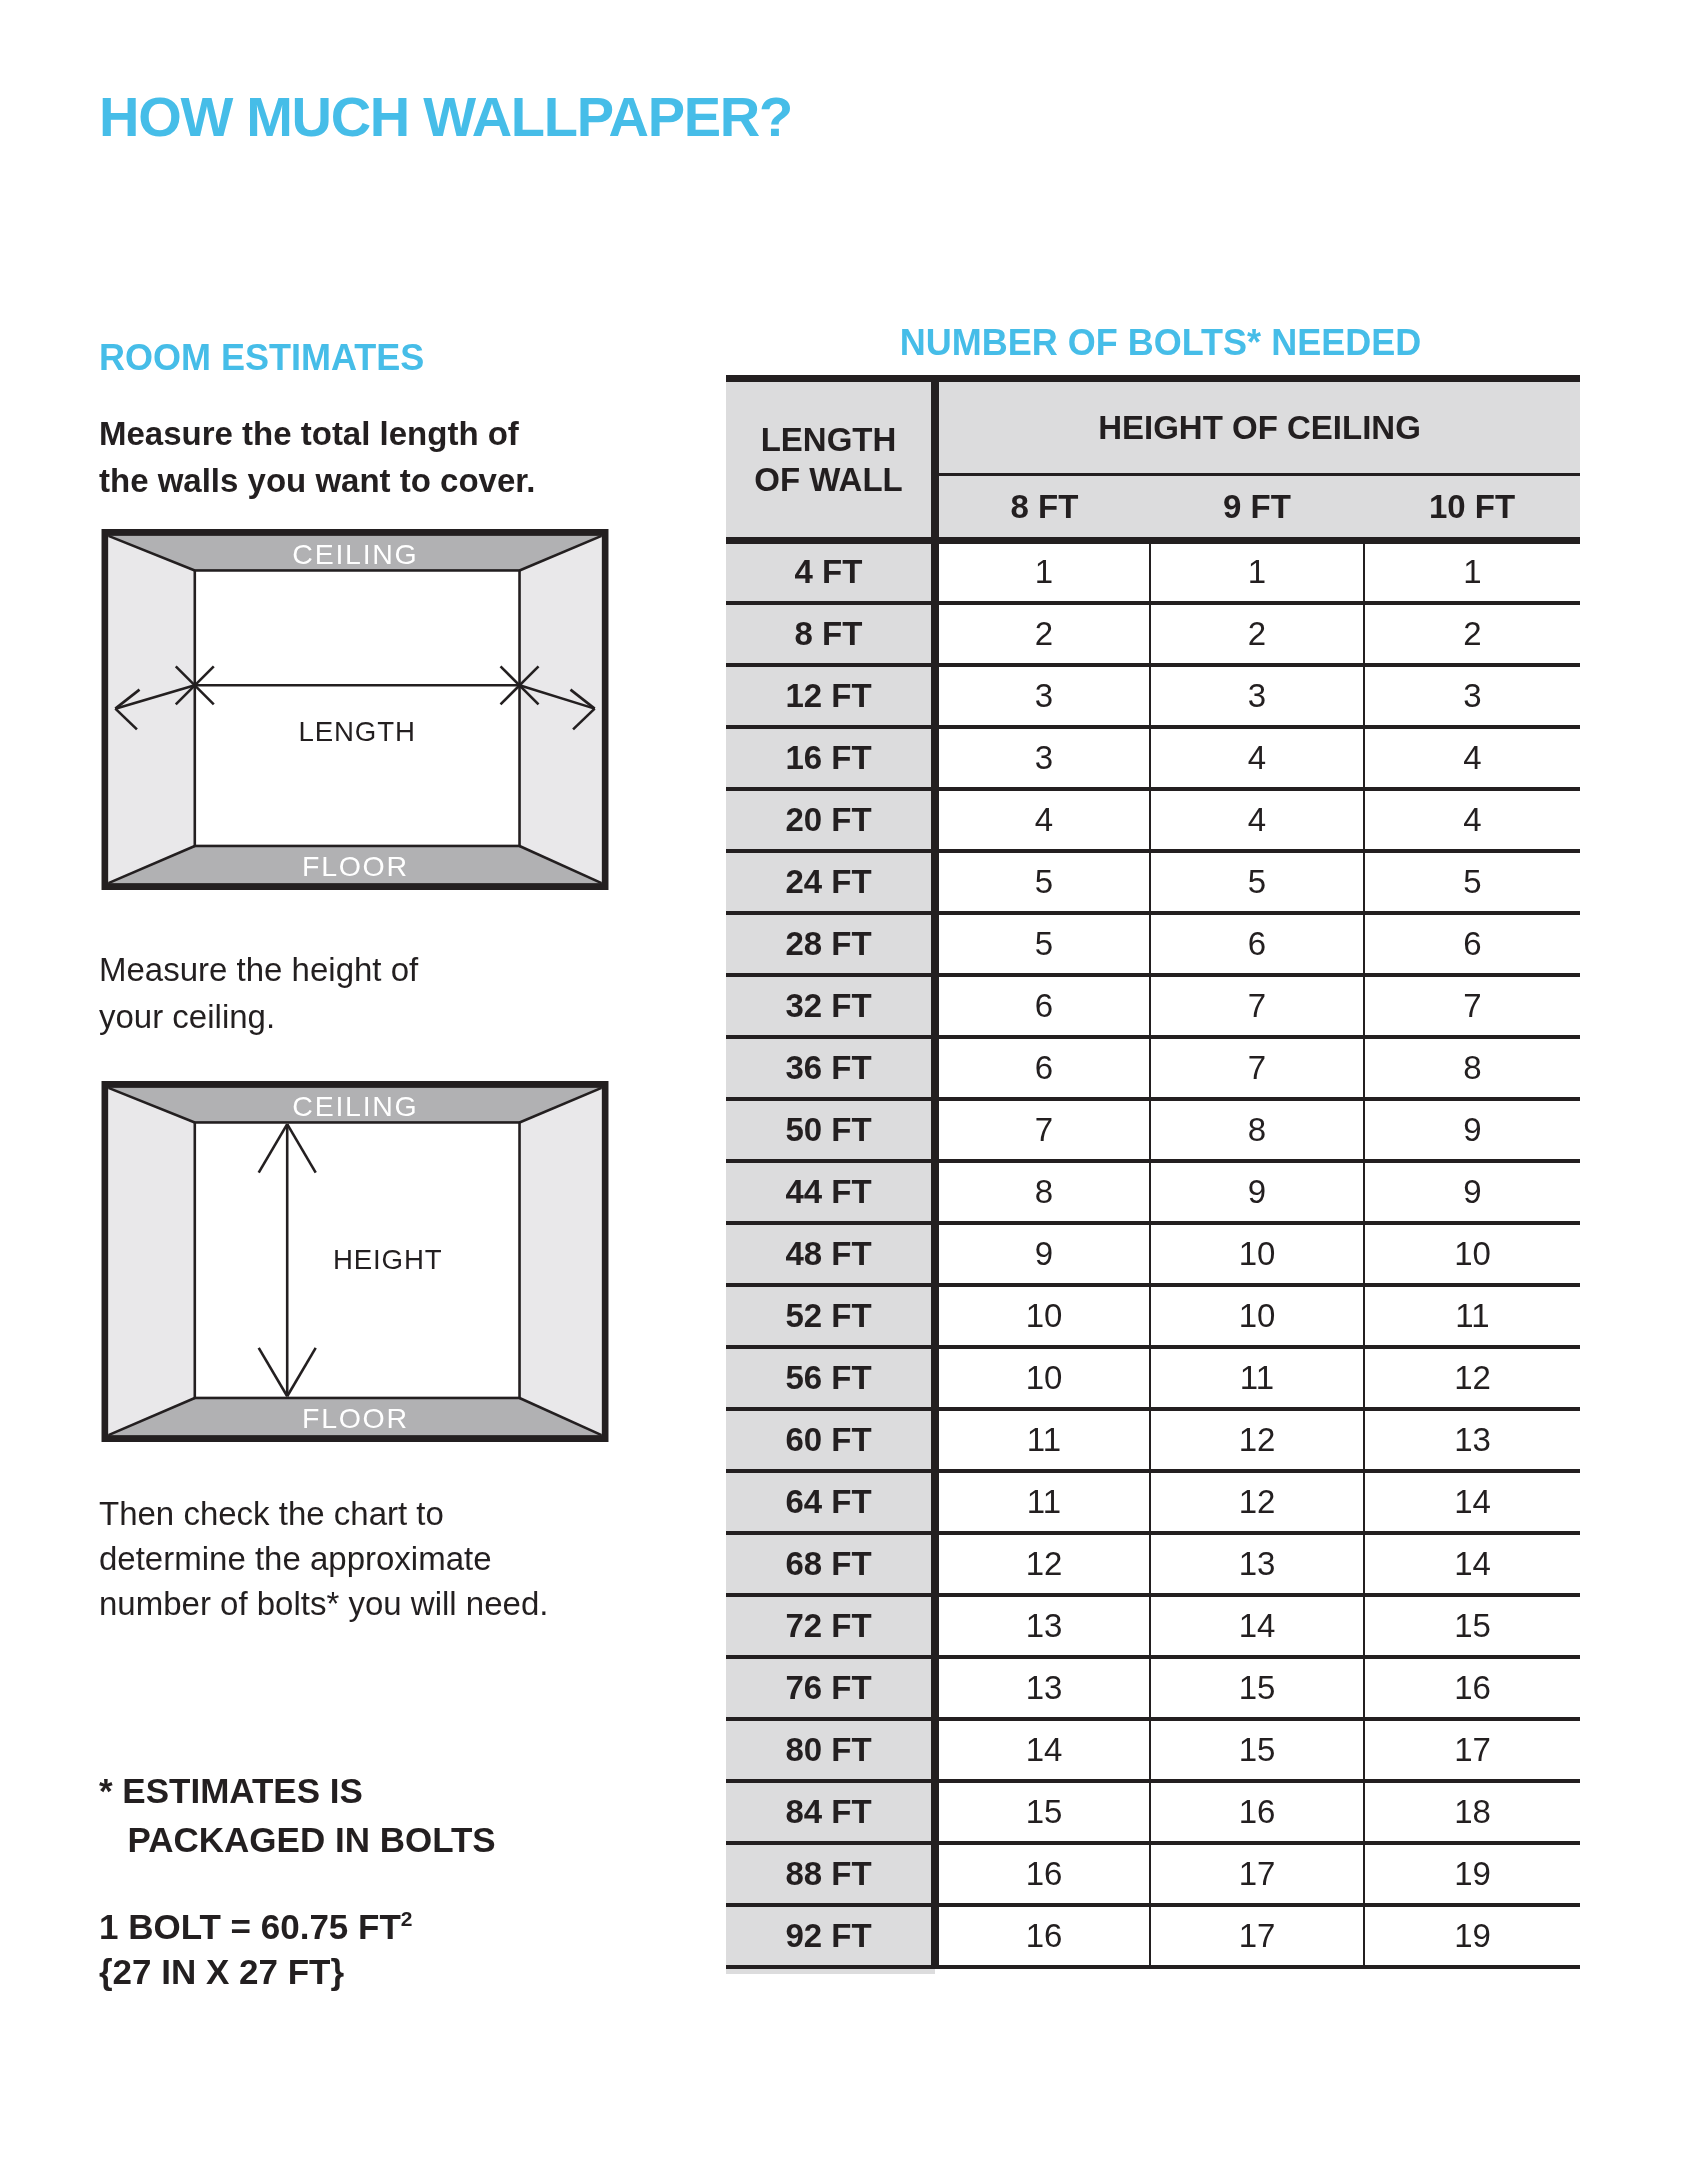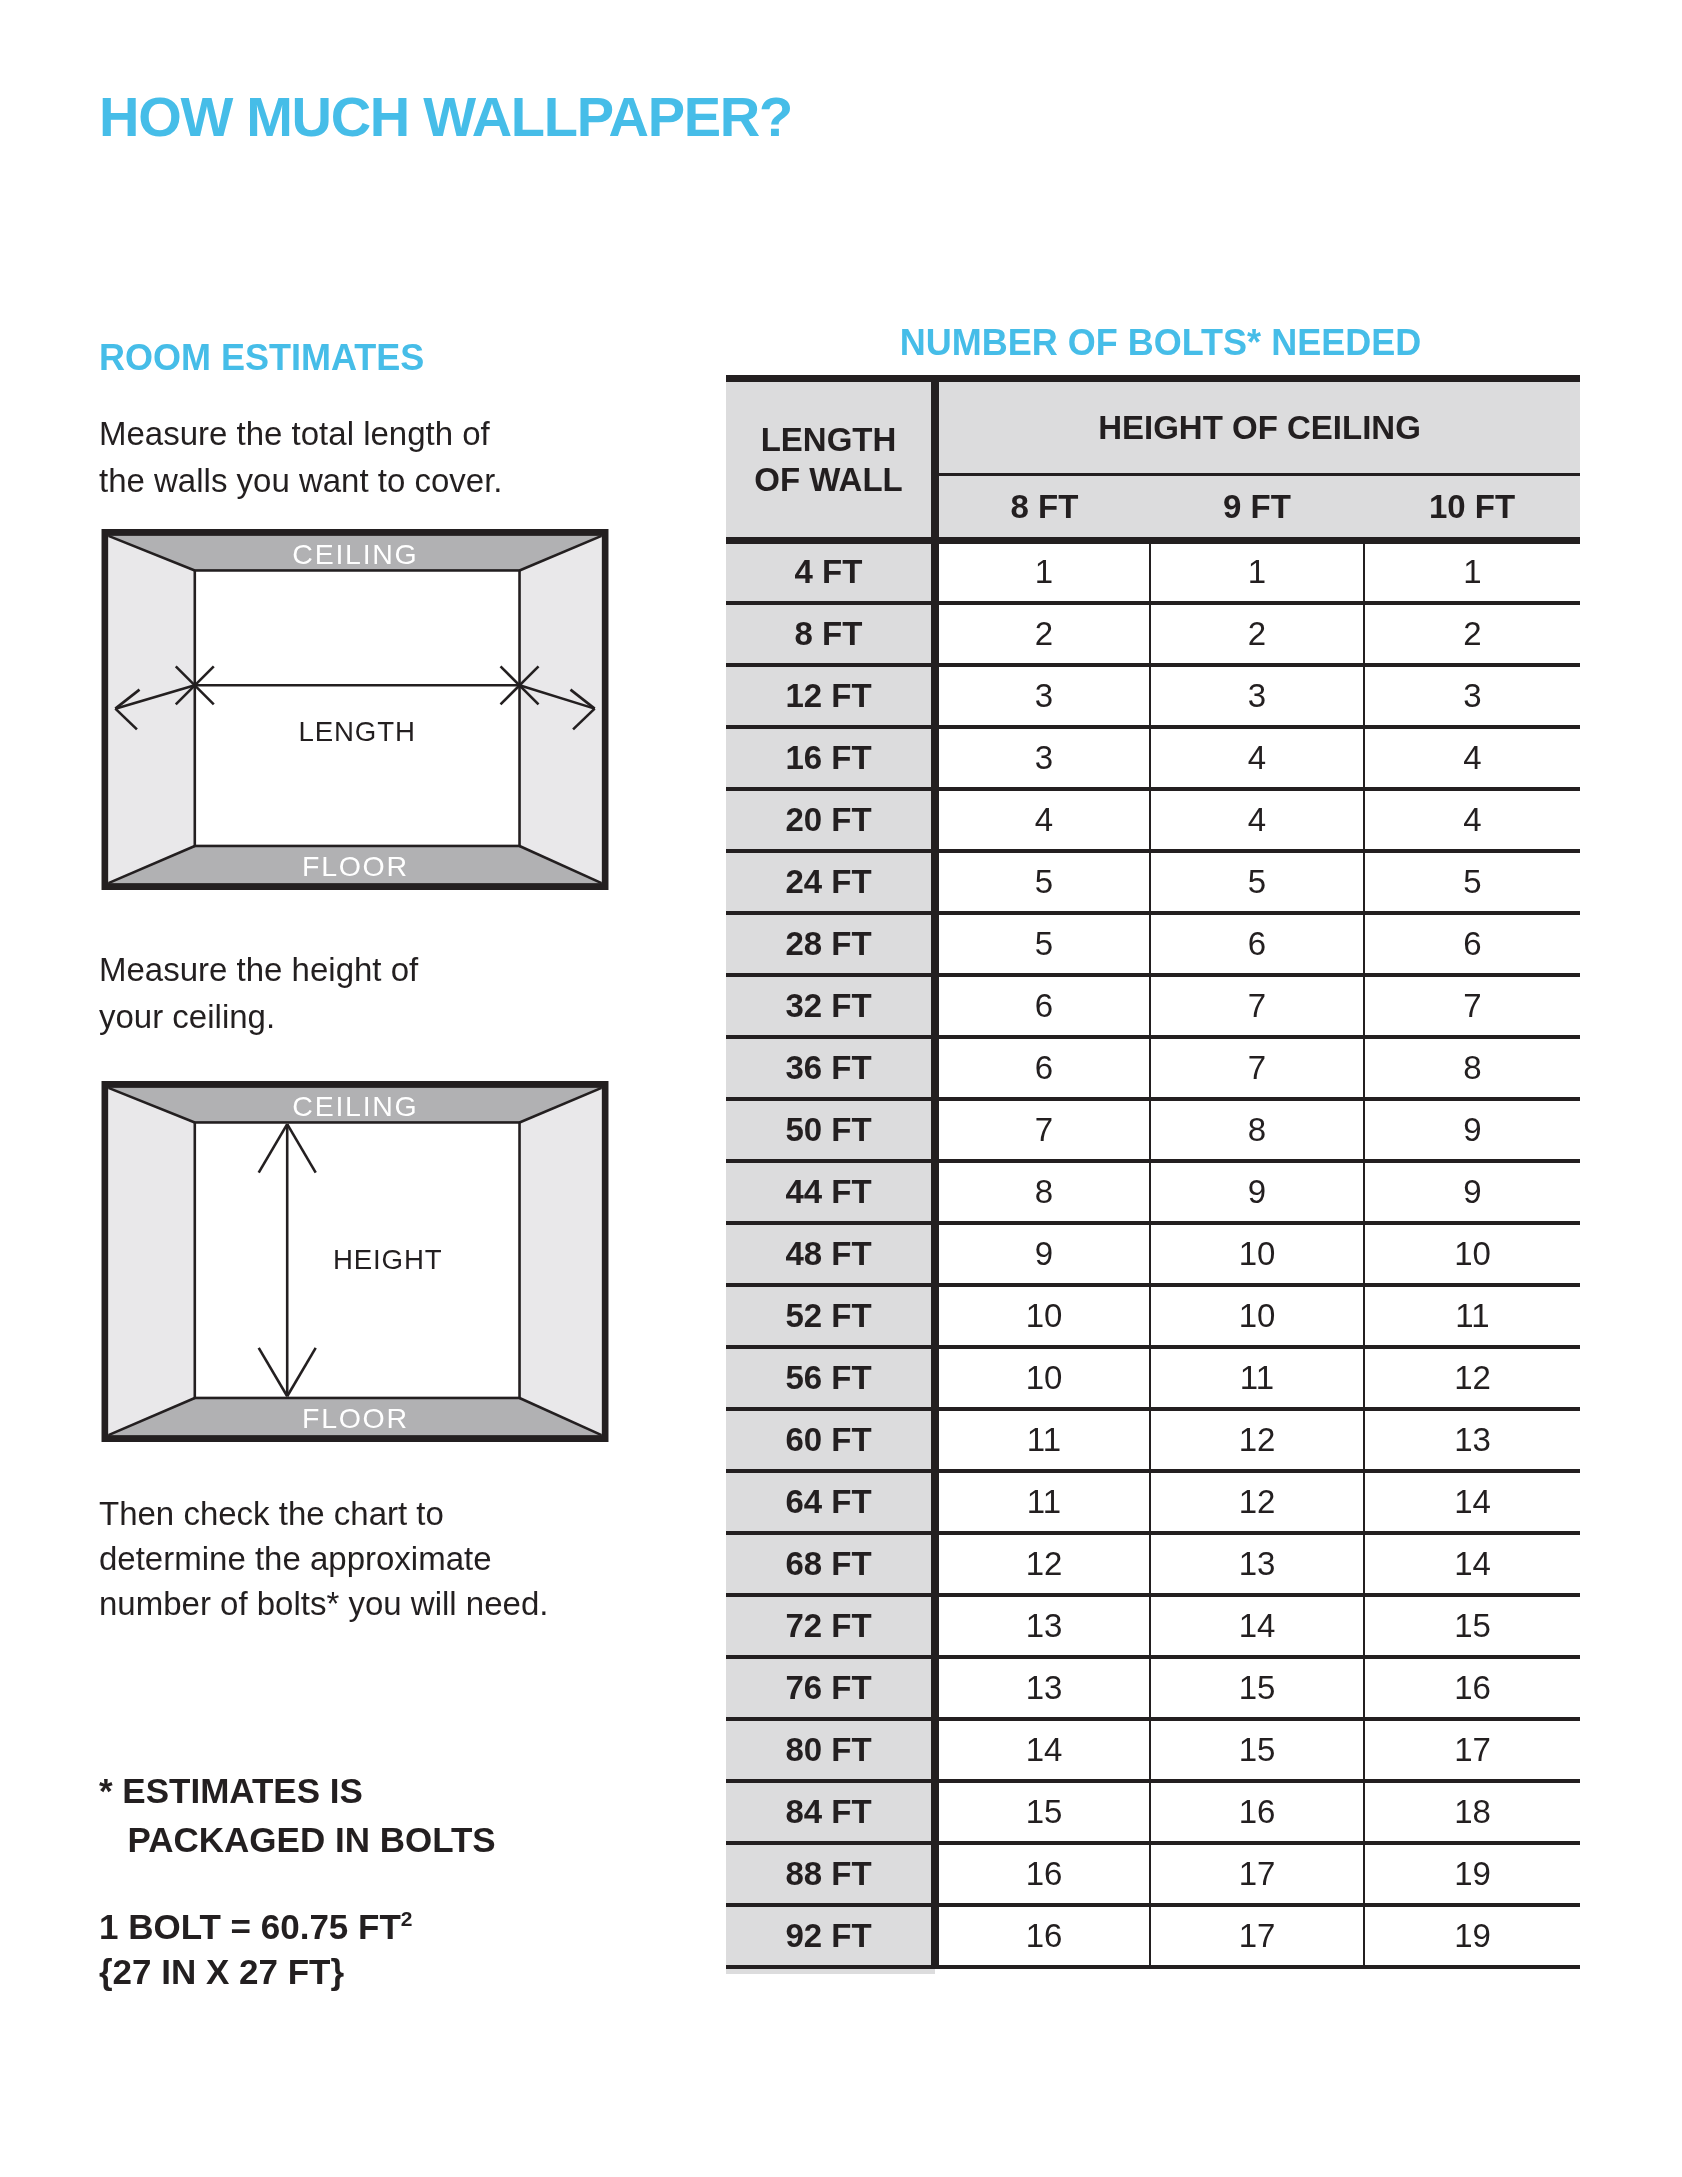--- a/index.html
+++ b/index.html
@@ -61,21 +61,21 @@
   .svg-wall-label{fill:#ffffff;font-family:"Liberation Sans", sans-serif;font-size:33px;letter-spacing:2px;}
   .svg-measure-label{fill:#231F20;font-family:"Liberation Sans", sans-serif;font-size:32px;letter-spacing:1px;}
 </style>
 </head>
 <body>
 
 <div class="abs page-title">HOW MUCH WALLPAPER?</div>
 
 <div class="abs section-heading room-heading">ROOM ESTIMATES</div>
 
-<div class="abs para" style="top:410px;">Measure the total length of
+<div class="abs para" style="top:410px;font-weight:bold;">Measure the total length of
 the walls you want to cover.</div>
 
 <div class="abs diagram" style="top:529px;">
   <svg width="508" height="361" viewBox="0 0 587 418">
     <rect x="4" y="4" width="579" height="410" fill="#ffffff" stroke="#231F20" stroke-width="8"></rect>
     <polygon points="8,8 579,8 484,48 108,48" fill="#B1B1B3"></polygon>
     <polygon points="8,410 579,410 484,367 108,367" fill="#B1B1B3"></polygon>
     <polygon points="8,8 108,48 108,367 8,410" fill="#E9E8EA"></polygon>
     <polygon points="579,8 484,48 484,367 579,410" fill="#E9E8EA"></polygon>
     <rect x="108" y="48" width="376" height="319" fill="#ffffff" stroke="#231F20" stroke-width="3"></rect>

